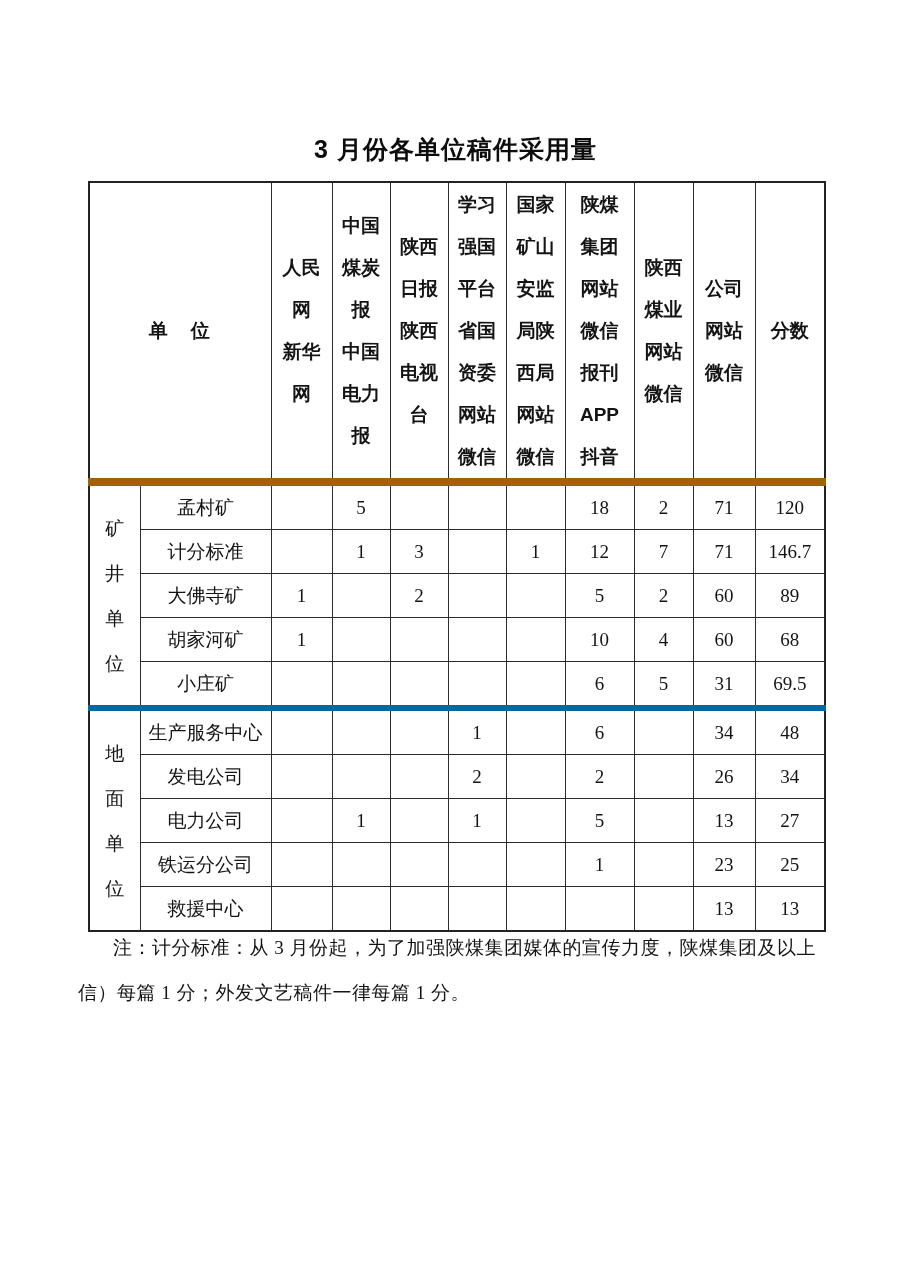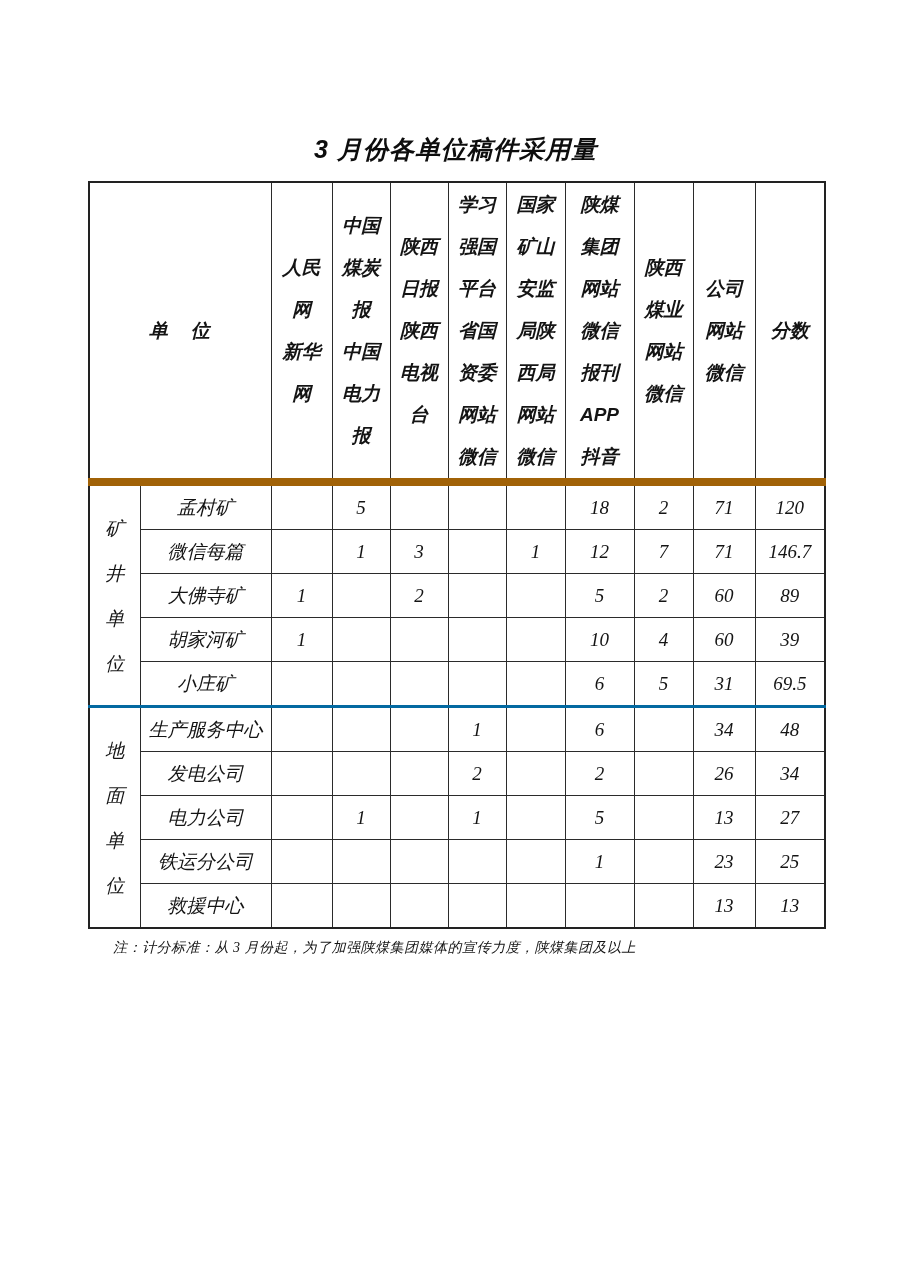--- a/index.html
+++ b/index.html
@@ -8,21 +8,20 @@
     background: #ffffff;
   }
   .page {
     position: relative;
     width: 900px;
     height: 1055px;
     background: #ffffff;
     color: #111111;
     font-family: "Liberation Serif", "DejaVu Serif", serif;
     overflow: hidden;
-    font-style: italic;
   }
   .doc-title {
     position: absolute;
     top: 133px;
     left: 88px;
     width: 735px;
     text-align: center;
     font-family: "Liberation Sans", "DejaVu Sans", sans-serif;
     font-weight: bold;
     font-size: 25px;
@@ -72,27 +71,27 @@
   }
   td.glabel {
     font-size: 20px;
     padding: 0;
   }
   td.glabel .gchar {
     height: 45px;
     line-height: 45px;
   }
   td.name-cell { font-size: 19px; }
-  tr.group-sep td { border-top: 3px solid #0369a1; margin-top: 12px; }
+  tr.group-sep td { border-top: 6px solid #0369a1; margin-top: 12px; }
   .note {
     position: absolute;
     left: 78px;
     top: 925px;
     width: 740px;
-    font-size: 14px;
+    font-size: 19px;
     line-height: 45px;
     color: #141414;
     letter-spacing: 0.5px;
   }
   .note .note-line { white-space: nowrap; }
   .note .note-line.first { padding-left: 35px; }
   .page-number {
     position: absolute;
     left: 106px;
     top: 1176px;
@@ -201,21 +200,21 @@
       <td>5</td>
       <td></td>
       <td></td>
       <td></td>
       <td>18</td>
       <td>2</td>
       <td>71</td>
       <td>120</td>
     </tr>
     <tr class="data-row">
-      <td class="name-cell">微信每篇</td>
+      <td class="name-cell">计分标准</td>
       <td></td>
       <td>1</td>
       <td>3</td>
       <td></td>
       <td>1</td>
       <td>12</td>
       <td>7</td>
       <td>71</td>
       <td>146.7</td>
     </tr>
@@ -234,21 +233,21 @@
     <tr class="data-row">
       <td class="name-cell">胡家河矿</td>
       <td>1</td>
       <td></td>
       <td></td>
       <td></td>
       <td></td>
       <td>10</td>
       <td>4</td>
       <td>60</td>
-      <td>39</td>
+      <td>68</td>
     </tr>
     <tr class="data-row">
       <td class="name-cell">小庄矿</td>
       <td></td>
       <td></td>
       <td></td>
       <td></td>
       <td></td>
       <td>6</td>
       <td>5</td>
@@ -320,17 +319,18 @@
       <td></td>
       <td></td>
       <td>13</td>
       <td>13</td>
     </tr>
   </tbody>
     </table>
 
   <div class="note">
     <div class="note-line first">注：计分标准：从 3 月份起，为了加强陕煤集团媒体的宣传力度，陕煤集团及以上</div>
+    <div class="note-line">信）每篇 1 分；外发文艺稿件一律每篇 1 分。</div>
   </div>
 
   <div class="page-number">- 2 -</div>
 
 </div>
 
 </body></html>

